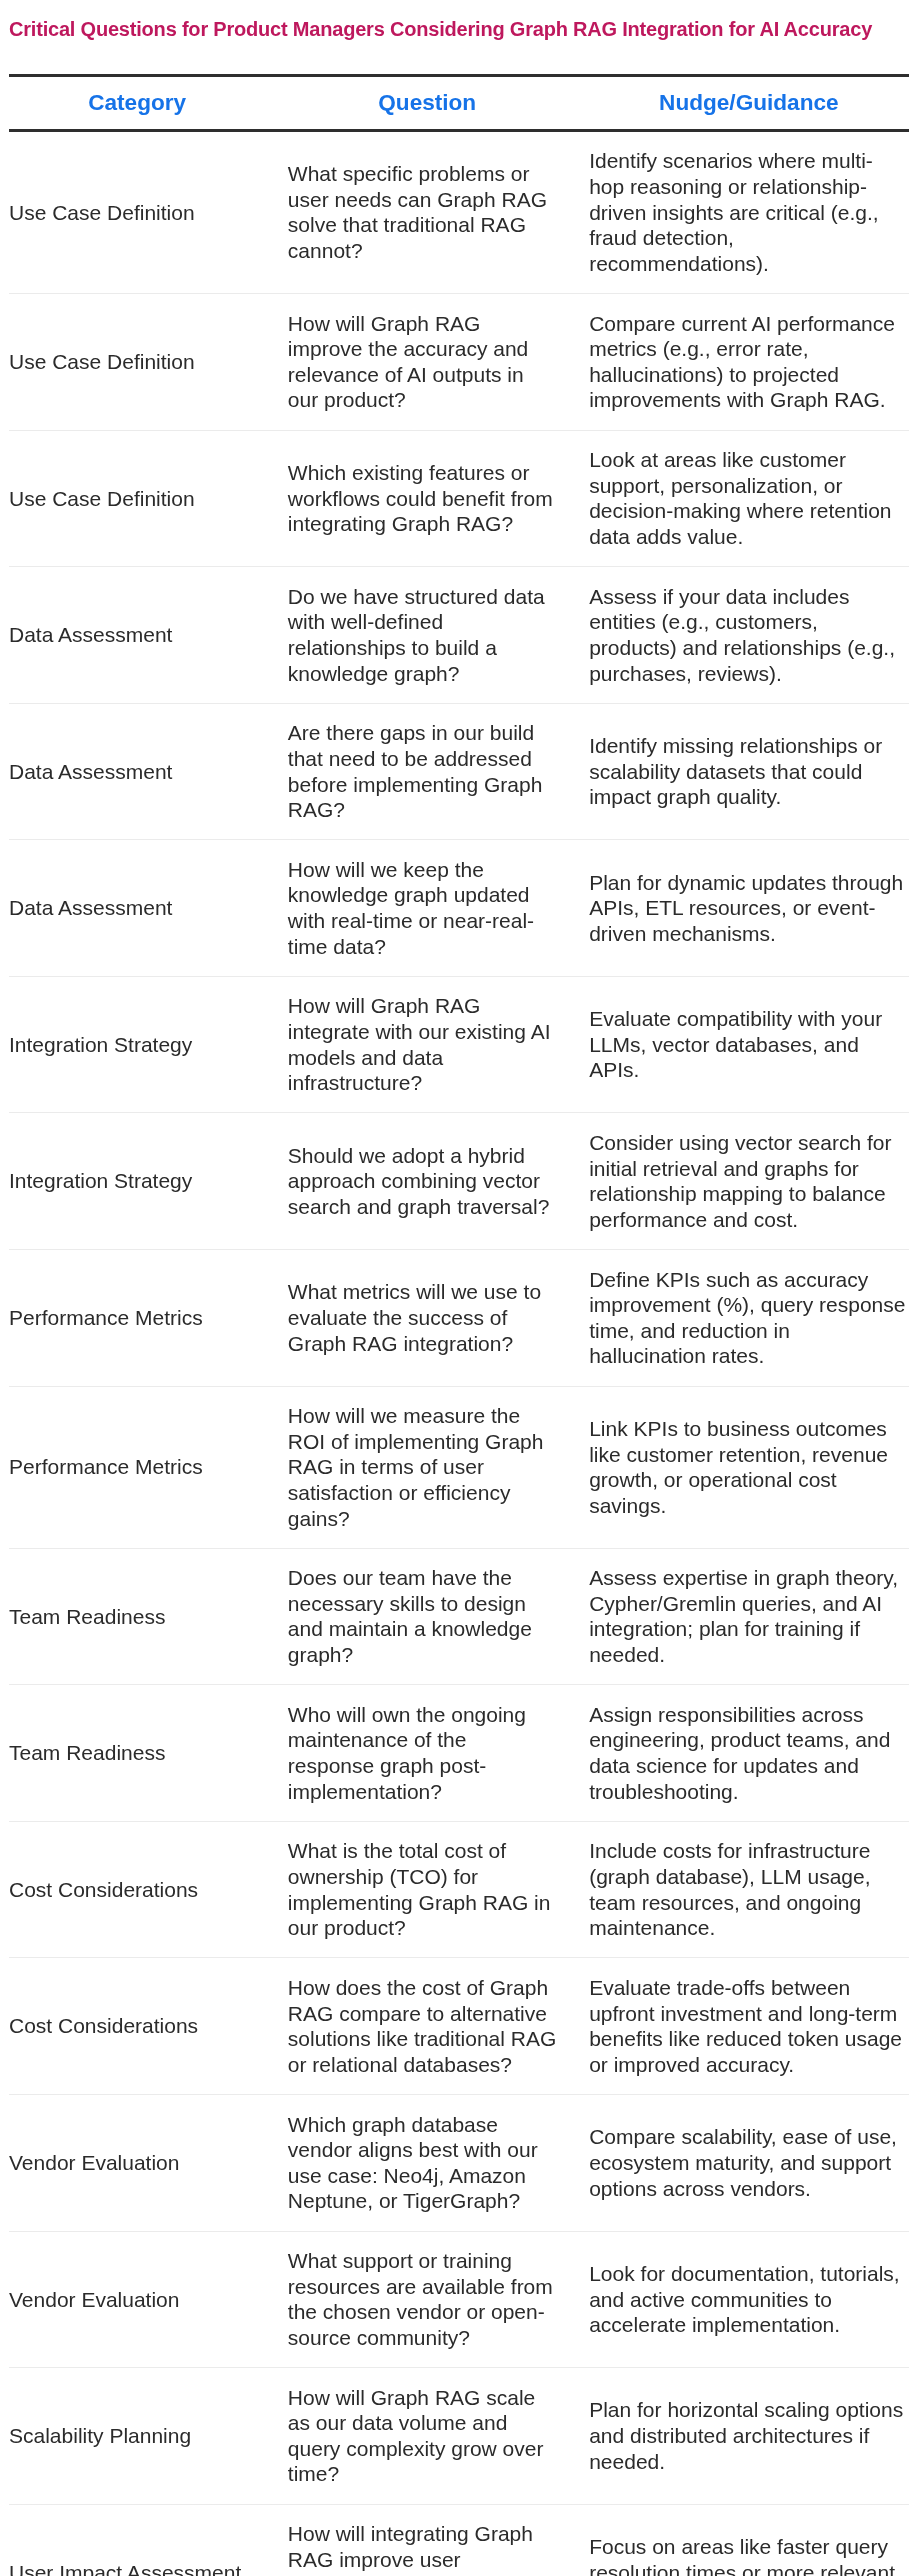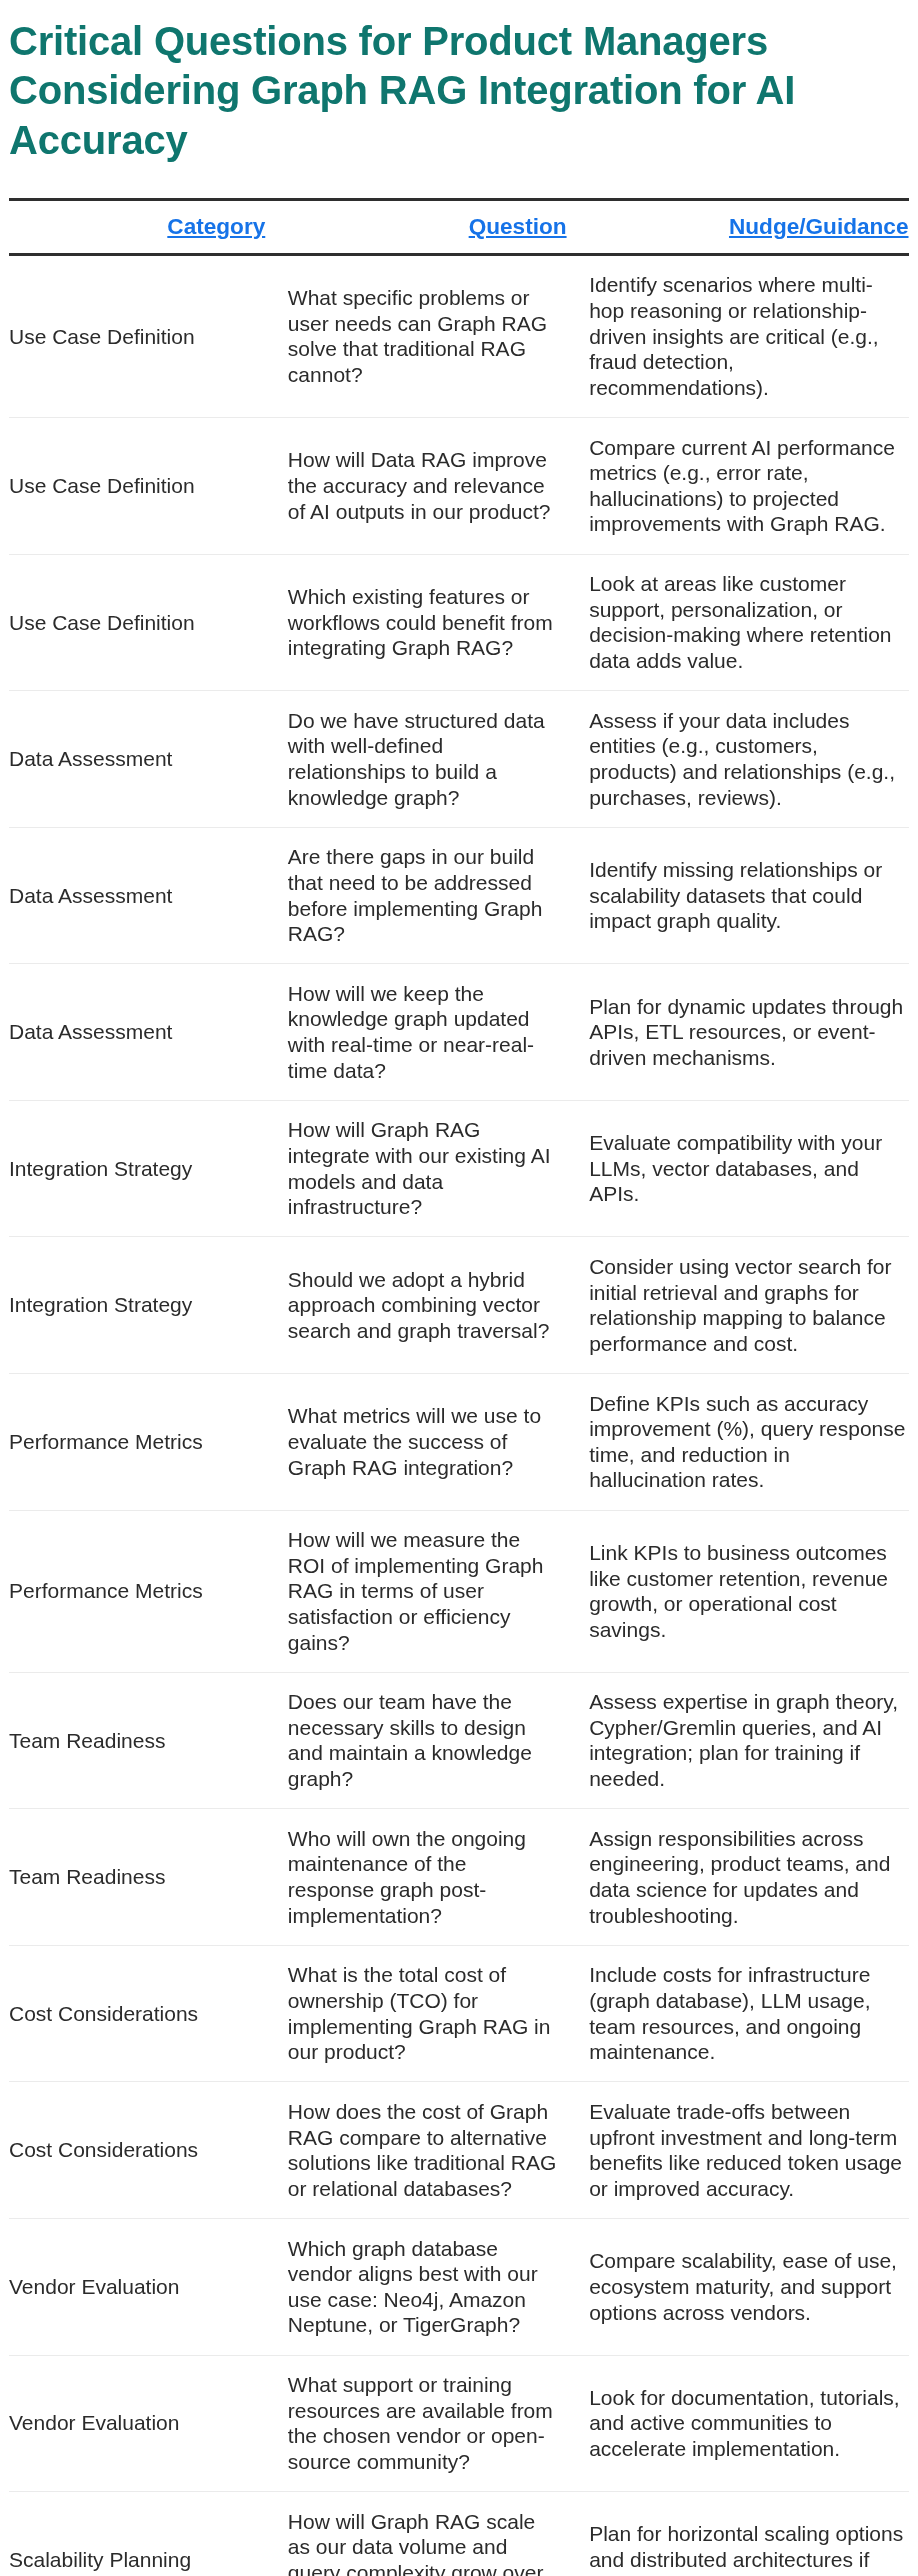--- a/index.html
+++ b/index.html
@@ -11,45 +11,44 @@
     width: 919px;
     font-family: "Liberation Sans", "DejaVu Sans", sans-serif;
     color: var(--text, #2b2b2b);
   }
   .container {
     box-sizing: border-box;
     width: 919px;
     padding: 12px 10.5px 22.6px 9px;
   }
   .page-title {
-    font-size: 40px;
+    font-size: 20px;
     line-height: 1.24;
     font-weight: 700;
-    color: #0f766e;
+    color: #be185d;
     letter-spacing: -0.2px;
     margin: 4.5px 0 33px 0;
     max-width: 889px;
   }
   table.q-table {
     width: 100%;
     border-collapse: collapse;
     table-layout: fixed;
   }
   col.c-cat   { width: 31%; }
   col.c-quest { width: 33.5%; }
   col.c-nudge { width: 35.5%; }
   thead th {
-    text-align: right;
+    text-align: center;
     font-size: 22.6px;
     font-weight: 700;
     color: var(--accent, #1673e8);
     padding: 12.8px 22.6px 12.8px 0;
     border-top: 3.8px solid var(--rule, #2e2e2e);
     border-bottom: 3.8px solid var(--rule, #2e2e2e);
-    text-decoration: underline;
   }
   thead th:last-child { padding-right: 0; }
   tbody td {
     font-size: 21px;
     line-height: 25.6px;
     color: var(--text, #2b2b2b);
     vertical-align: middle;
     padding: 16.6px 32px 16.6px 0;
   }
   tbody td:last-child { padding-right: 3px; margin-left: 18px; }
@@ -78,21 +77,21 @@
       </tr>
     </thead>
     <tbody id="table-body">
         <tr>
           <td>Use Case Definition</td>
           <td>What specific problems or user needs can Graph RAG solve that traditional RAG cannot?</td>
           <td>Identify scenarios where multi-hop reasoning or relationship-driven insights are critical (e.g., fraud detection, recommendations).</td>
         </tr>
         <tr>
           <td>Use Case Definition</td>
-          <td>How will Data RAG improve the accuracy and relevance of AI outputs in our product?</td>
+          <td>How will Graph RAG improve the accuracy and relevance of AI outputs in our product?</td>
           <td>Compare current AI performance metrics (e.g., error rate, hallucinations) to projected improvements with Graph RAG.</td>
         </tr>
         <tr>
           <td>Use Case Definition</td>
           <td>Which existing features or workflows could benefit from integrating Graph RAG?</td>
           <td>Look at areas like customer support, personalization, or decision-making where retention data adds value.</td>
         </tr>
         <tr>
           <td>Data Assessment</td>
           <td>Do we have structured data with well-defined relationships to build a knowledge graph?</td>

